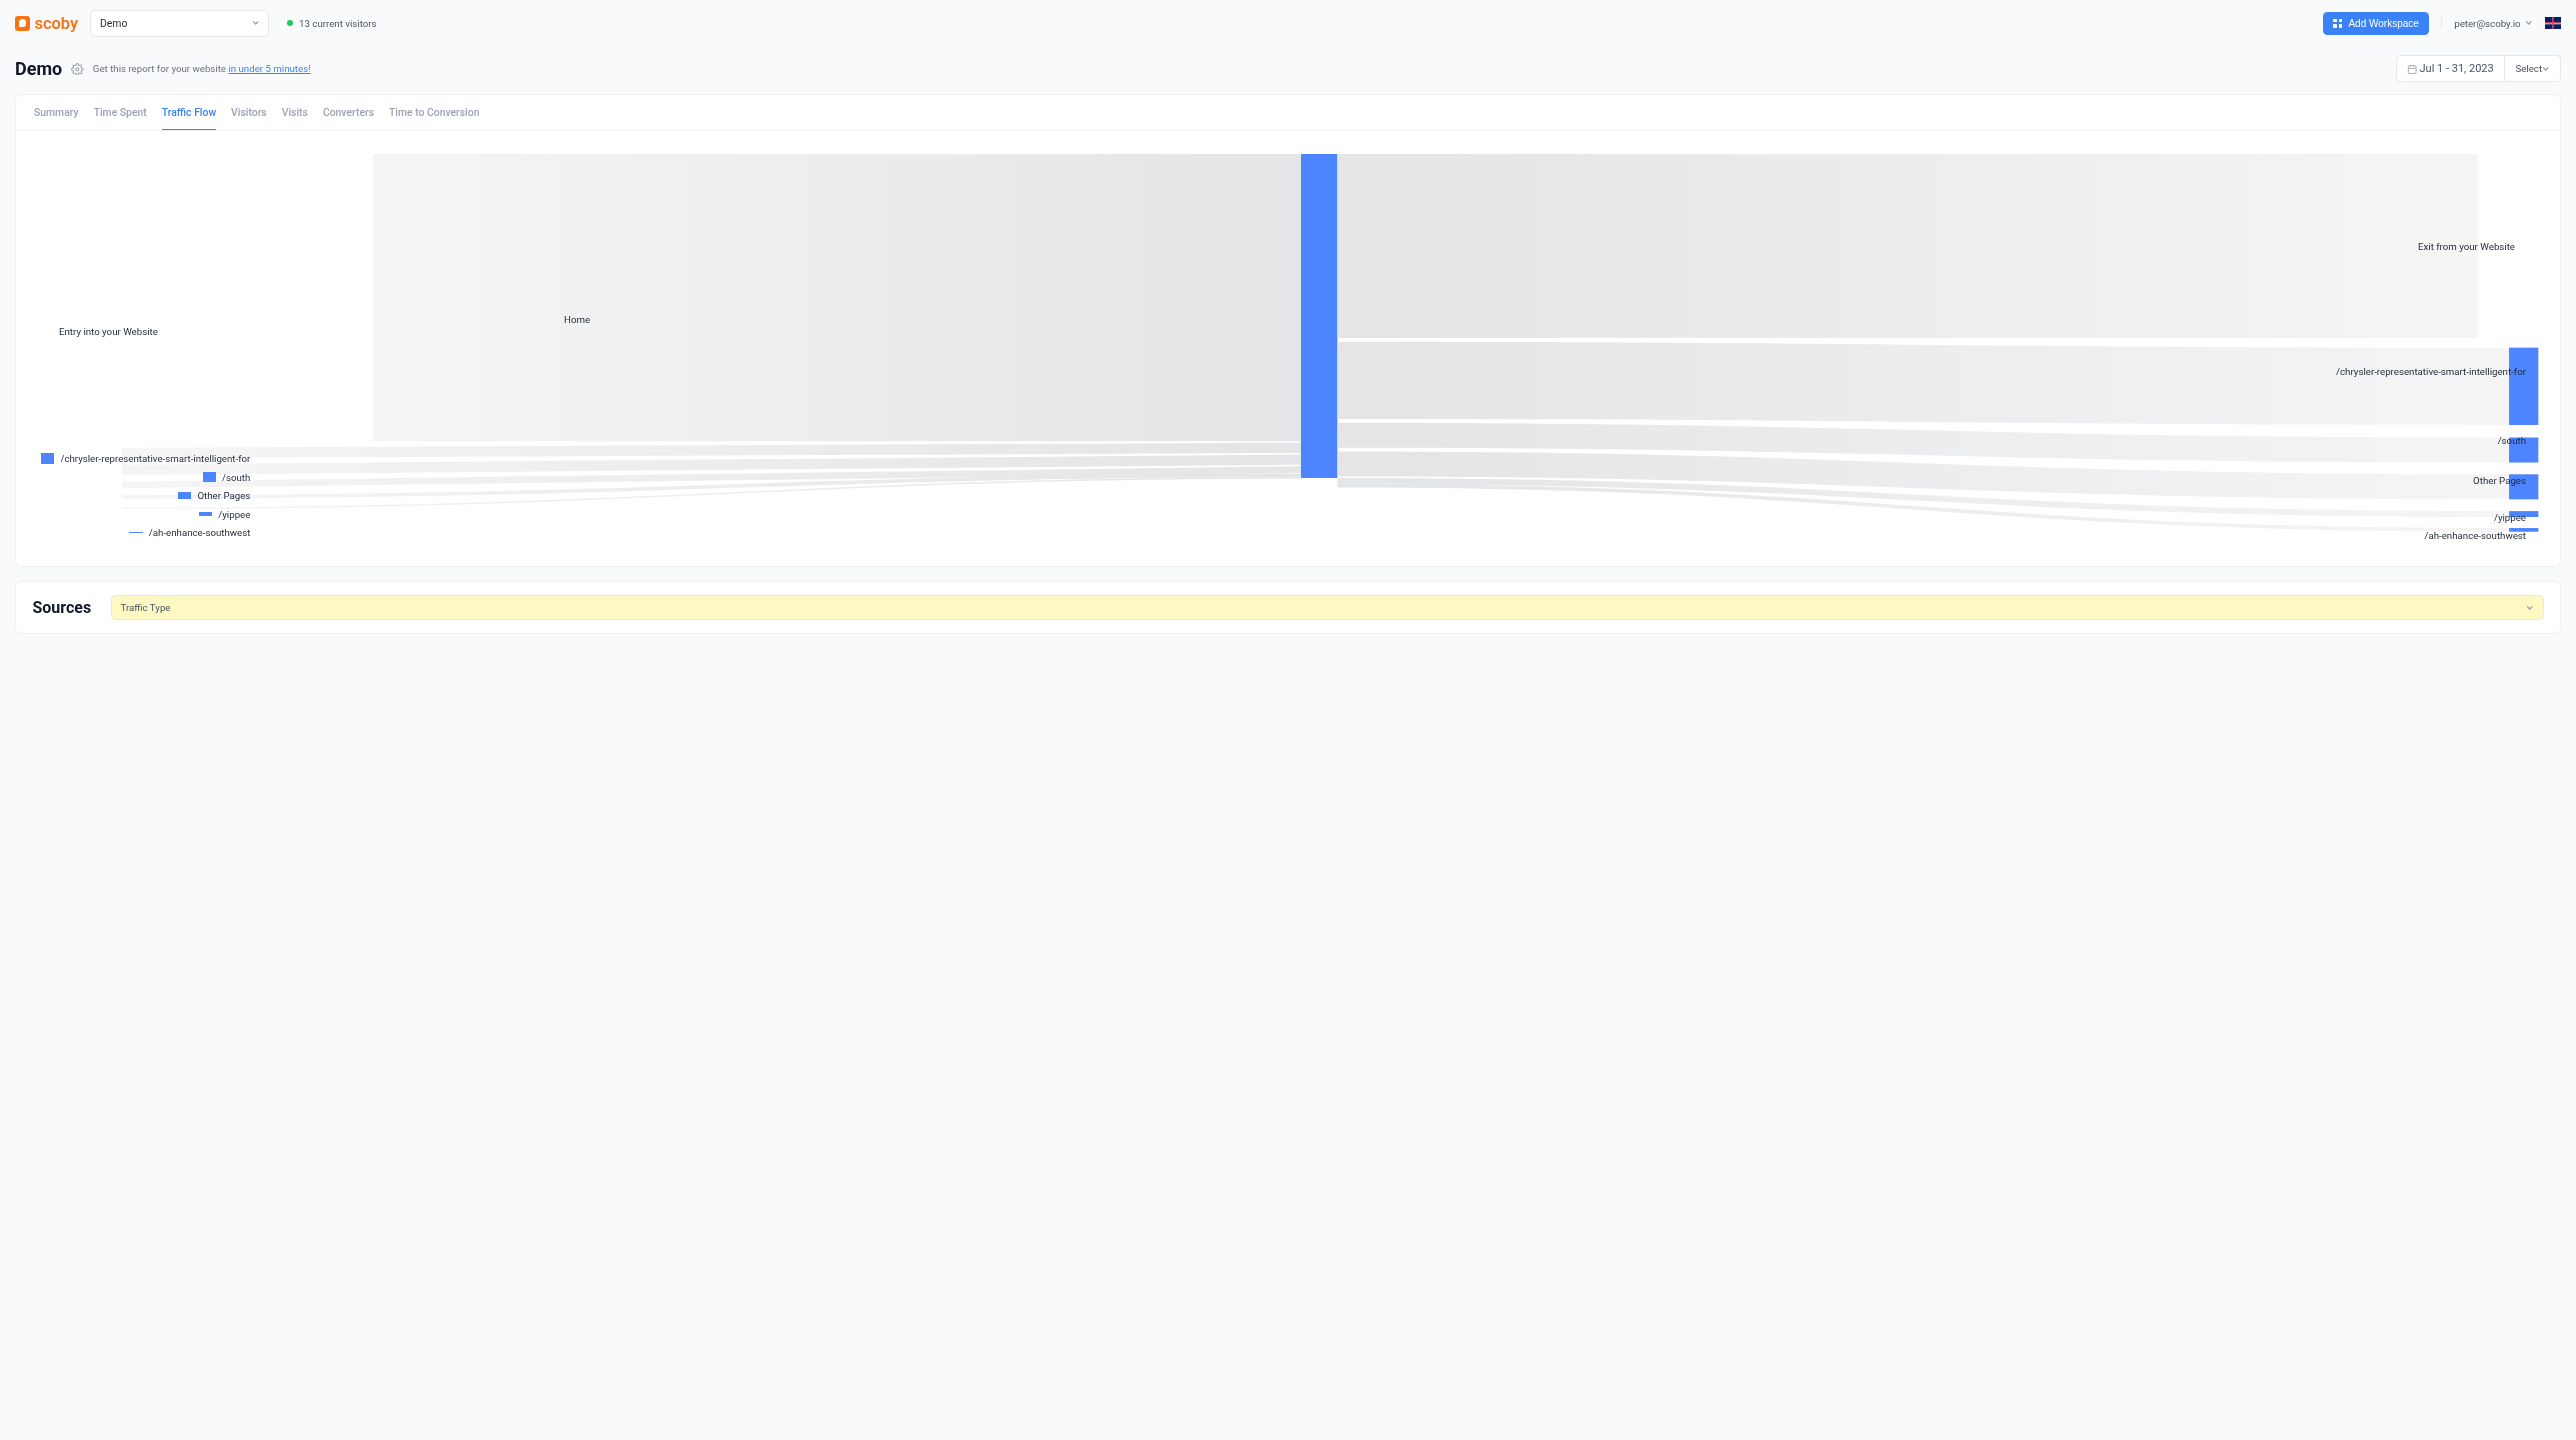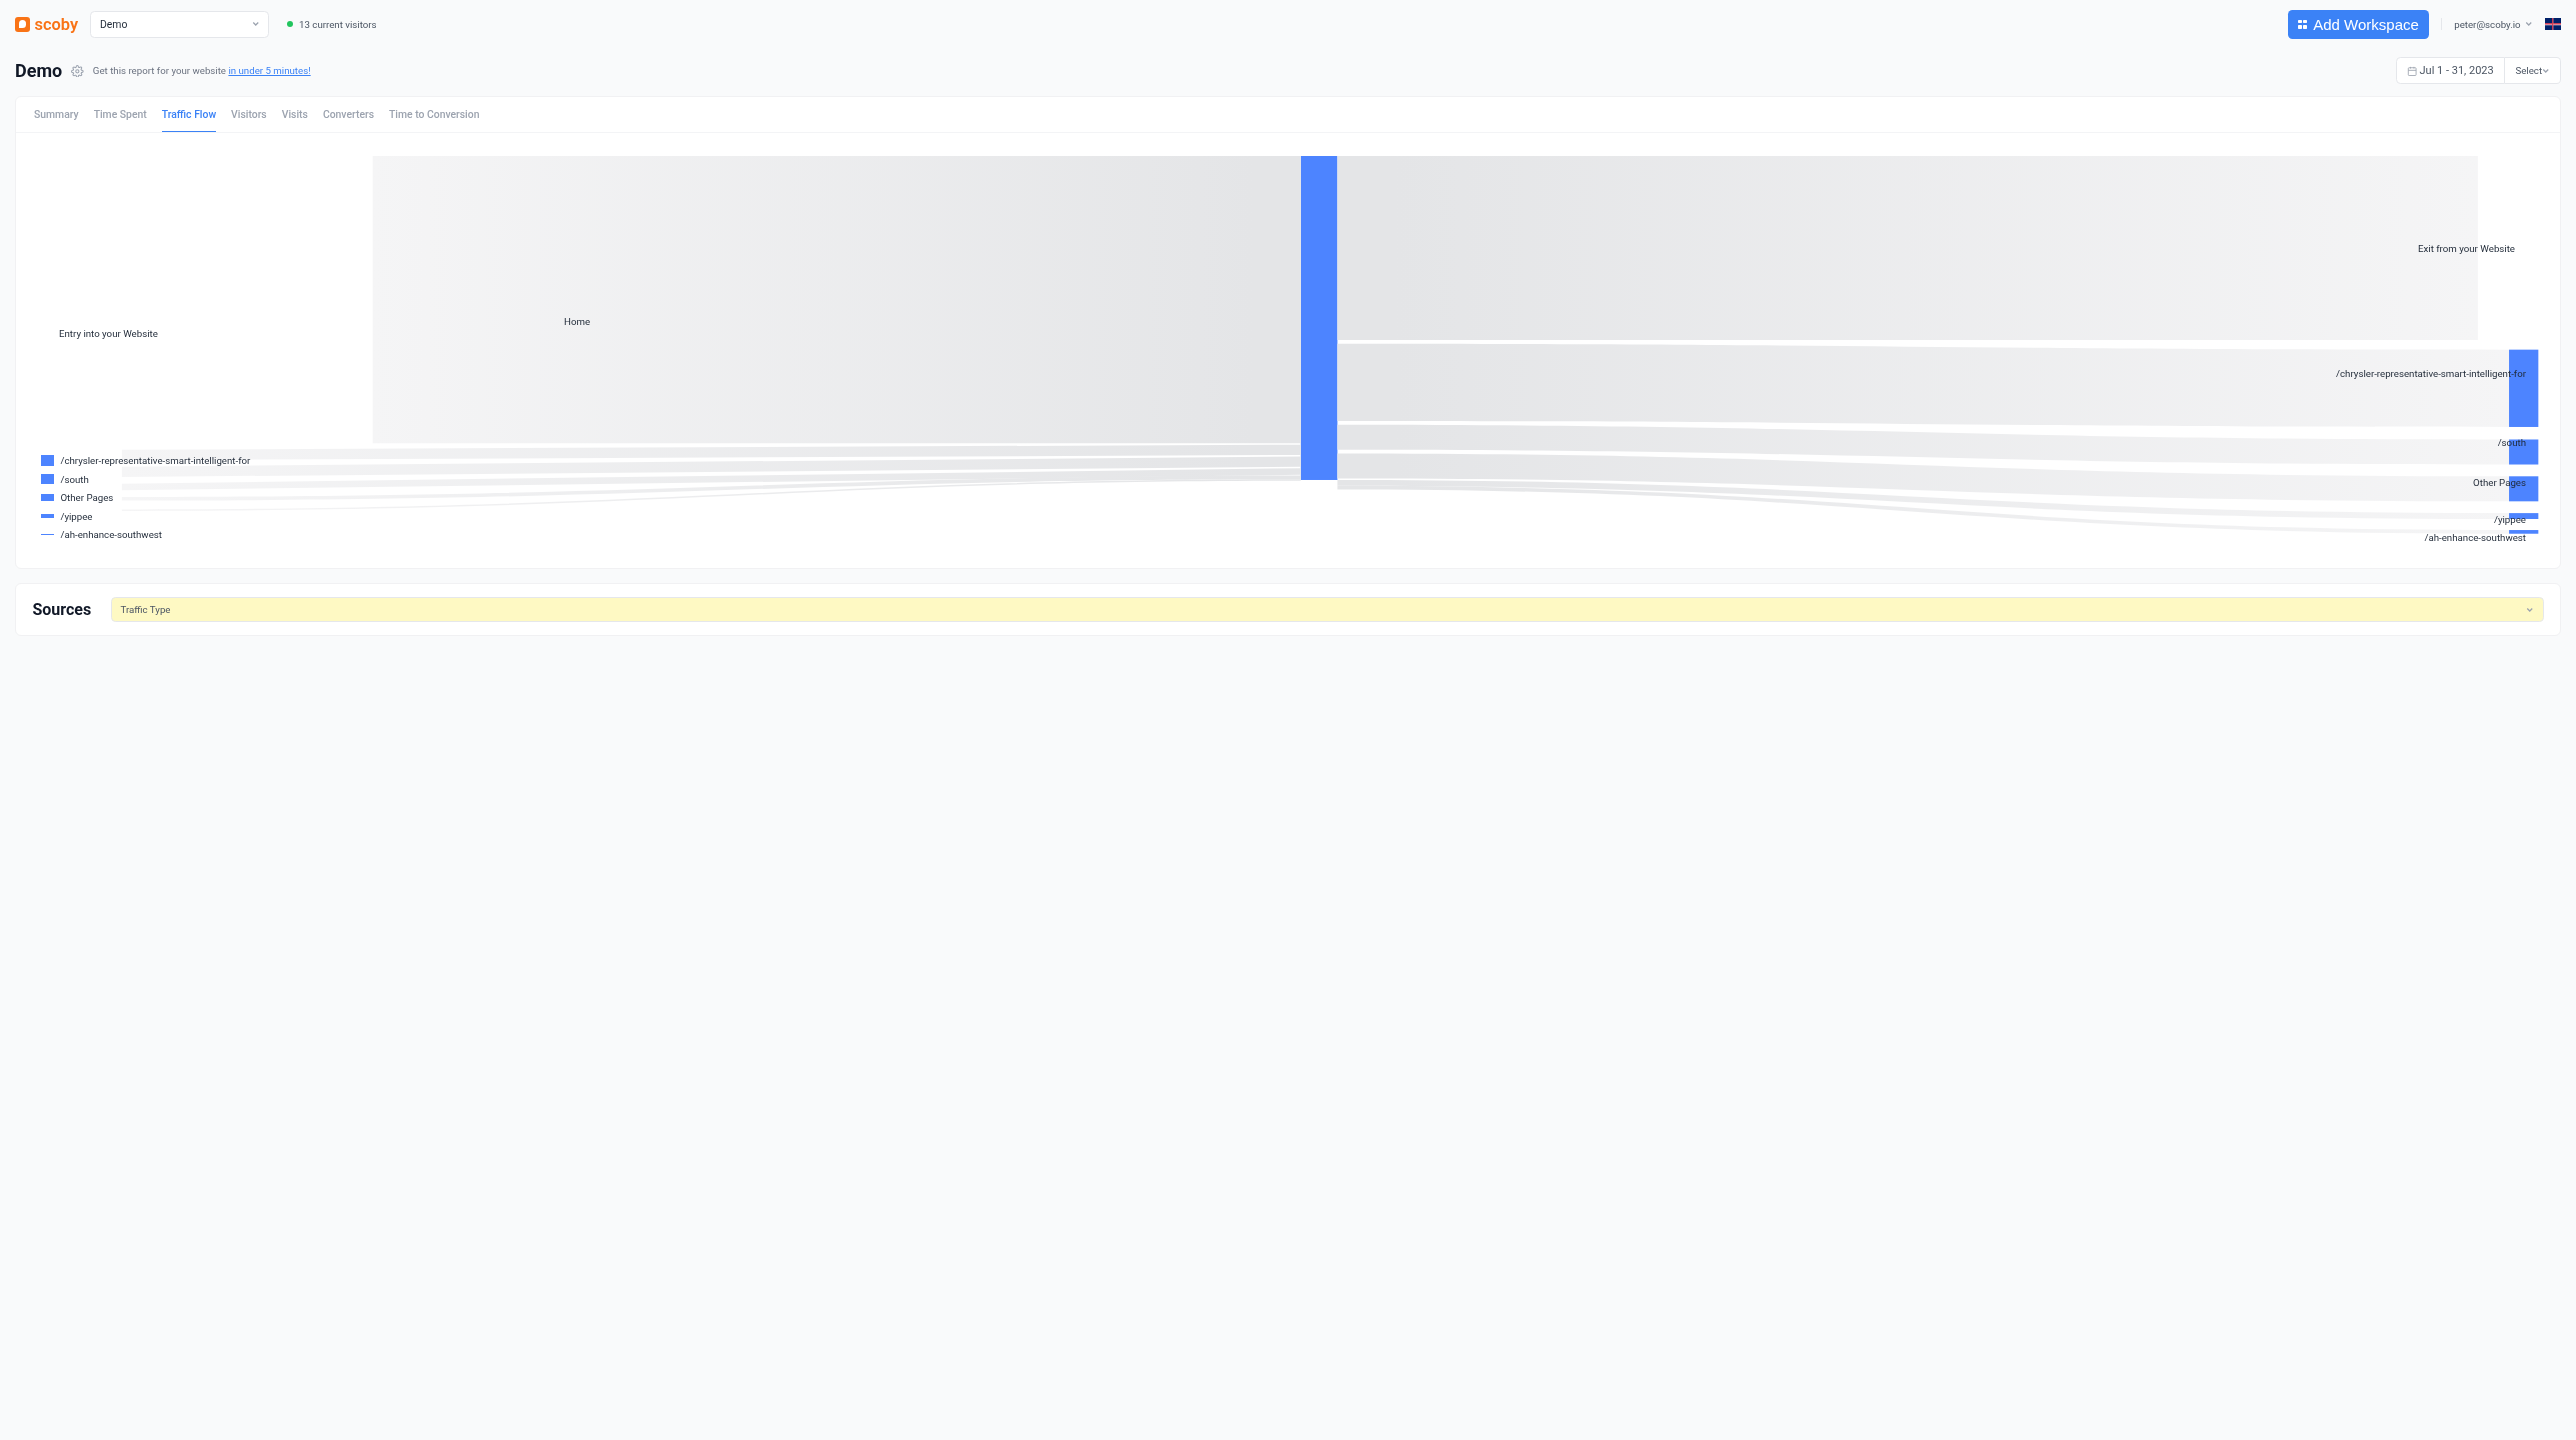--- a/index.html
+++ b/index.html
@@ -65,21 +65,21 @@
       background: #22c55e;
       border-radius: 50%;
     }
     .spacer { flex: 1; }
     .add-workspace-btn {
       background: #3b82f6;
       color: white;
       border: none;
       border-radius: 4.5px;
       padding: 6px 10.4px;
-      font-size: 15px;
+      font-size: 10px;
       font-weight: 500;
       display: flex;
       align-items: center;
       gap: 6px;
       cursor: pointer;
     }
     .grid-icon {
       display: inline-grid;
       grid-template-columns: 1fr 1fr;
       gap: 1.5px;
@@ -209,21 +209,21 @@
     }
     .sankey-svg {
       width: 100%;
       height: 100%;
     }
     .sank-label {
       position: absolute;
       font-size: 9.7px;
       color: #1f2937;
     }
-    .left-labels .row, .right-labels .row { display:flex; align-items:center; gap: 6px; font-size:9.7px; }
+    .left-labels .row, .right-labels .row { display:flex; align-items:center; gap: 6px; font-size:9.7px;justify-content:flex-end; }
     .blue-chip { background:#4d84ff; display:inline-block; }
     .bottom-row {
       display: flex;
       gap: 13.4px;
       padding: 0 15px 15px;
     }
     .bottom-card {
       flex: 1;
       background: white;
       border: 0.7px solid #f1f1f3;

